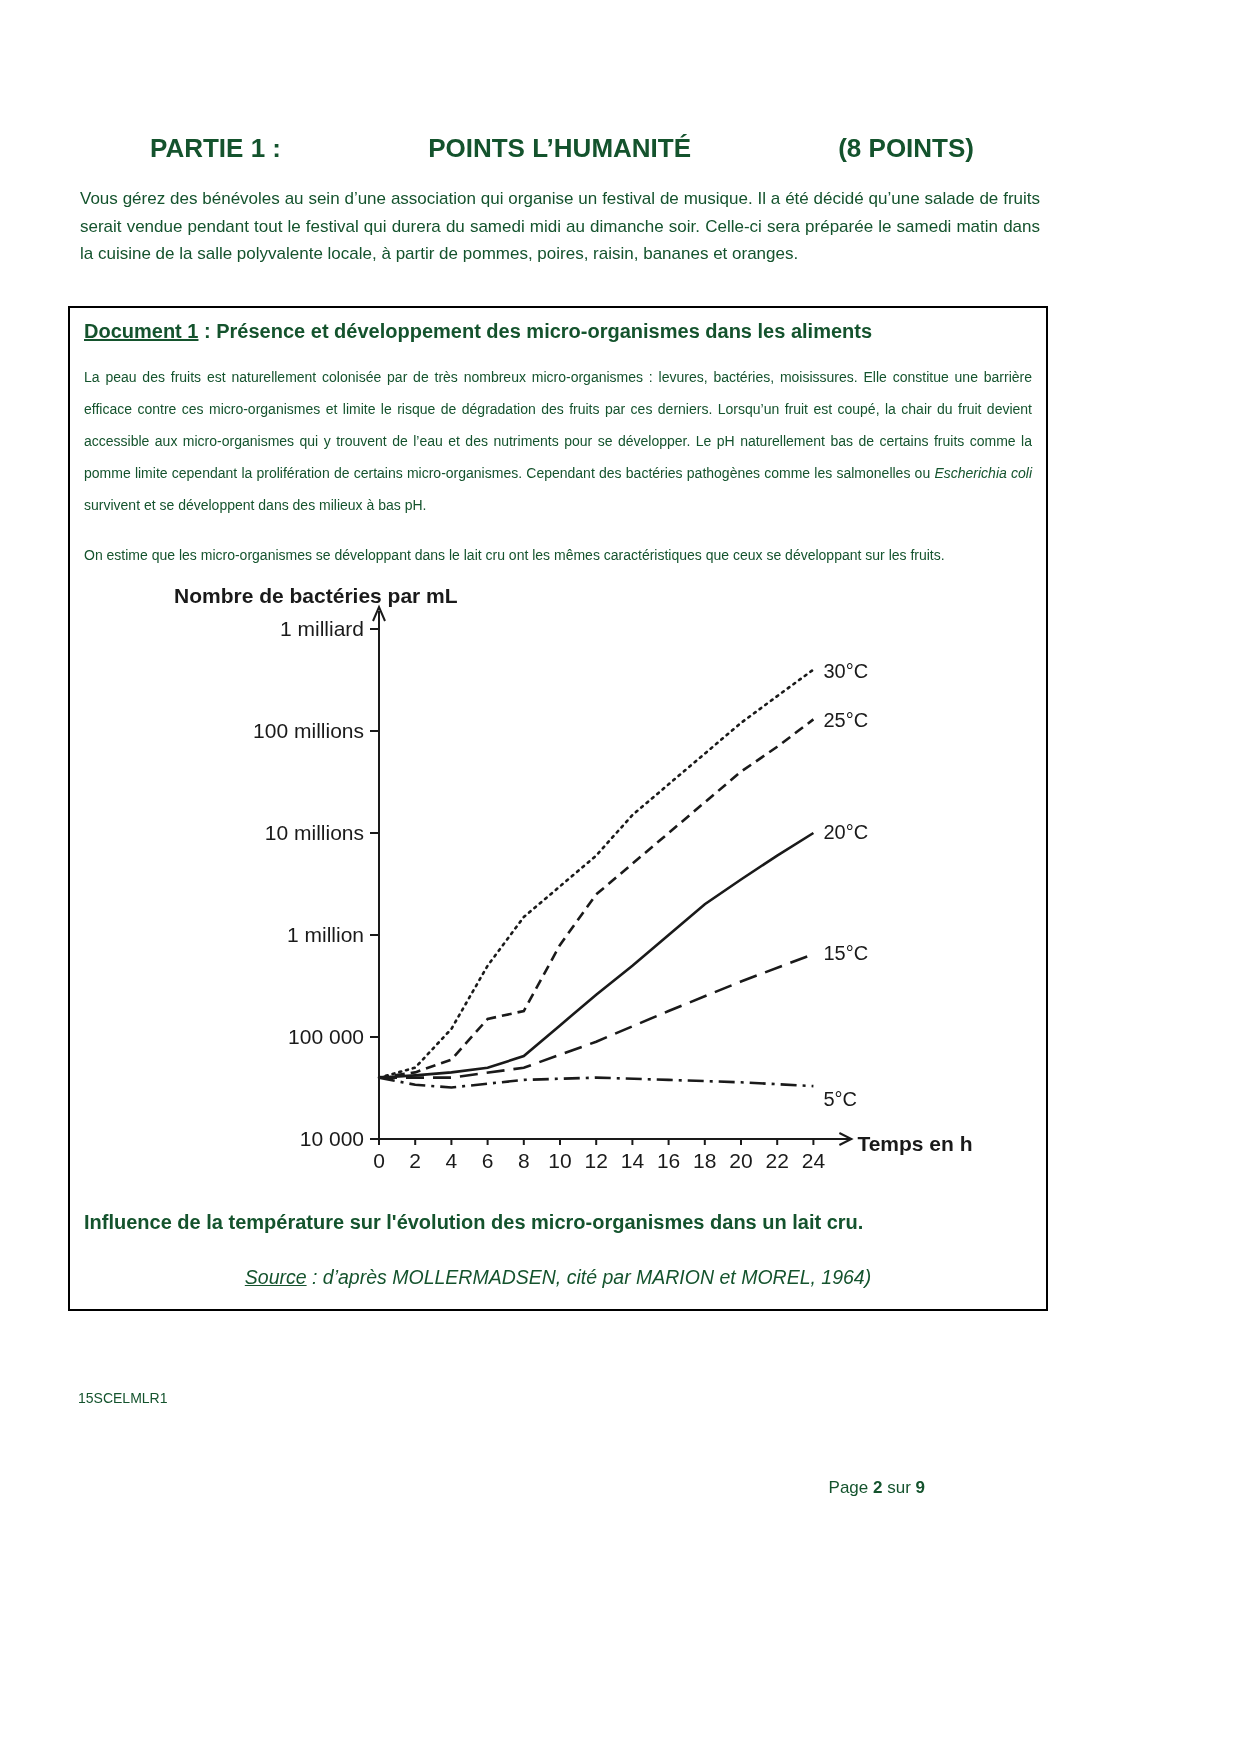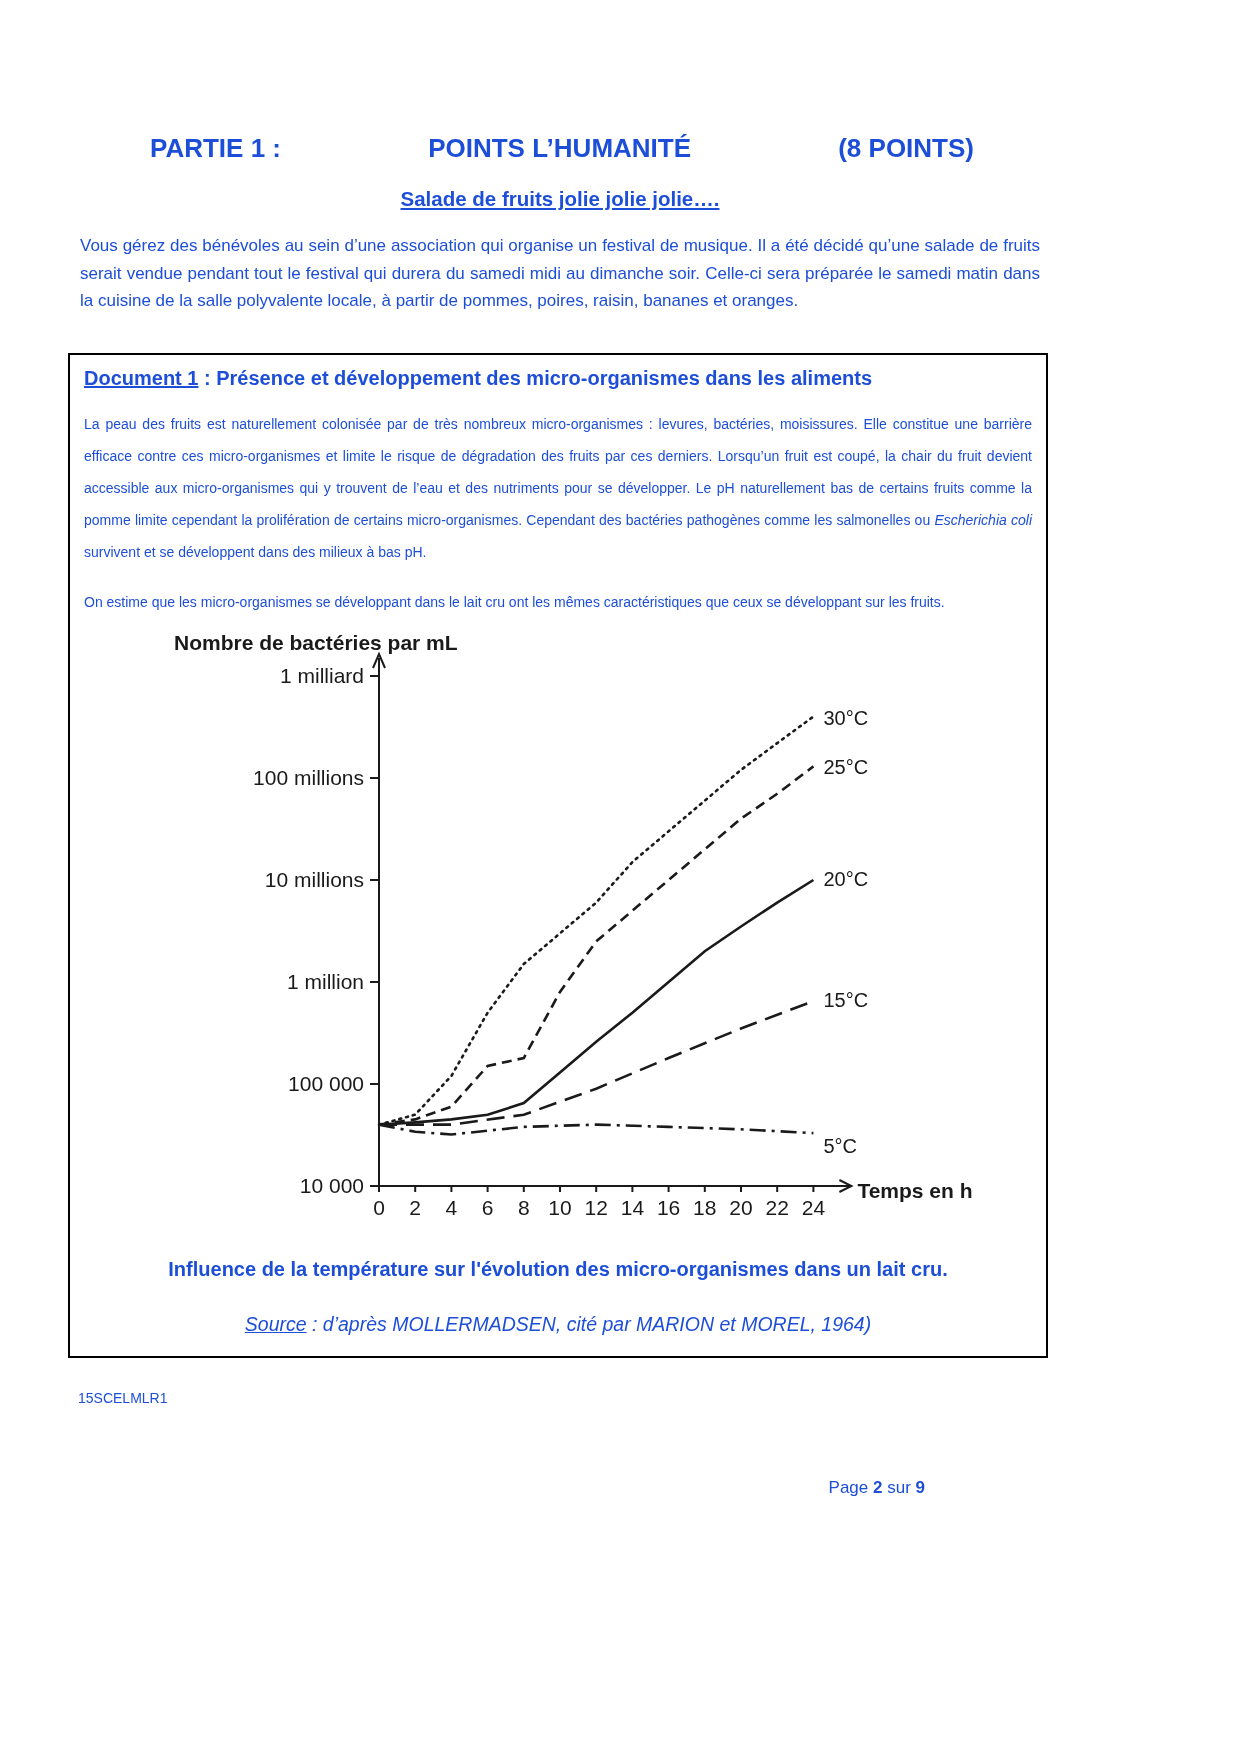--- a/index.html
+++ b/index.html
@@ -1,20 +1,20 @@
 <!DOCTYPE html>
 <html><head>
 <meta charset="utf-8">
 <style>
   * { margin:0; padding:0; box-sizing:border-box; }
   html,body { background:#ffffff; }
   .page {
     position:relative;
     width:1240px; height:1754px;
-    background:#ffffff; color:#1d4ed8;
+    background:#ffffff; color:#14532d;
     font-family:"Liberation Sans", sans-serif;
     overflow:hidden;
   }
   .content { padding:133px 200px 0 80px; }
 
   .header-row {
     display:flex; justify-content:space-between; align-items:baseline;
     padding:0 66px 0 70px;
     font-size:26px; font-weight:bold;
   }
@@ -49,21 +49,21 @@
   .c-slab    { font-size:20px; fill:#1a1a1a; }
   .axis  { stroke:#1a1a1a; stroke-width:2; fill:none; }
   .arrow { stroke:#1a1a1a; stroke-width:2; fill:none; }
   .curve { fill:none; stroke:#1a1a1a; stroke-width:2.6; }
   .s-solid   { }
   .s-dotted  { stroke-dasharray:2 5; stroke-linecap:round; }
   .s-dashed  { stroke-dasharray:10 6; }
   .s-longdash{ stroke-dasharray:18 9; }
   .s-dashdot { stroke-dasharray:16 6 3 6; }
 
-  .chart-caption { margin-top:10px; font-size:20px; font-weight:bold;text-align:center; }
+  .chart-caption { margin-top:10px; font-size:20px; font-weight:bold; }
   .source-line {
     margin-top:32px; margin-bottom:6px; text-align:center;
     font-size:19.5px; font-style:italic;
   }
   .source-line .u { text-decoration:underline; }
 
   .footer-left  { position:absolute; left:78px;  top:1390px; font-size:14px; }
   .footer-right { position:absolute; right:315px; top:1478px; font-size:17px; }
   .footer-right .b { font-weight:bold; }
 </style>
@@ -72,21 +72,20 @@
 
 <div class="page">
   <div class="content">
 
     <div class="header-row">
       <span>PARTIE 1 :</span>
       <span>POINTS L’HUMANITÉ</span>
       <span>(8 POINTS)</span>
     </div>
 
-    <div class="subtitle">Salade de fruits jolie jolie jolie….</div>
 
     <p class="intro">Vous gérez des bénévoles au sein d’une association qui organise un festival de musique. Il a été décidé qu’une salade de fruits serait vendue pendant tout le festival qui durera du samedi midi au dimanche soir. Celle-ci sera préparée le samedi matin dans la cuisine de la salle polyvalente locale, à partir de pommes, poires, raisin, bananes et oranges.</p>
 
     <div class="doc-box">
       <div class="doc-title">
         <span class="u">Document 1</span><span> : Présence et développement des micro-organismes dans les aliments</span>
       </div>
 
       <p class="doc-para">
         <span>La peau des fruits est naturellement colonisée par de très nombreux micro-organismes : levures, bactéries, moisissures. Elle constitue une barrière efficace contre ces micro-organismes et limite le risque de dégradation des fruits par ces derniers. Lorsqu’un fruit est coupé, la chair du fruit devient accessible aux micro-organismes qui y trouvent de l’eau et des nutriments pour se développer. Le pH naturellement bas de certains fruits comme la pomme limite cependant la prolifération de certains micro-organismes. Cependant des bactéries pathogènes comme les salmonelles ou </span><span class="it">Escherichia coli</span><span> survivent et se développent dans des milieux à bas pH.</span>

